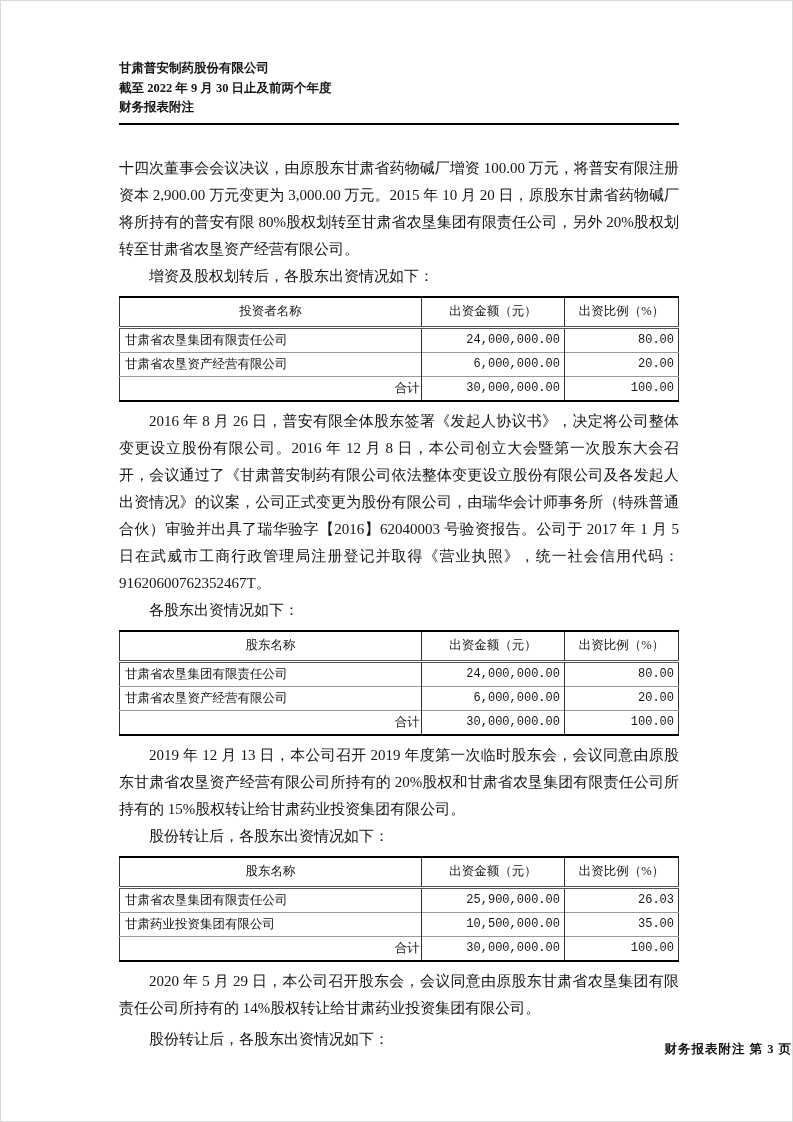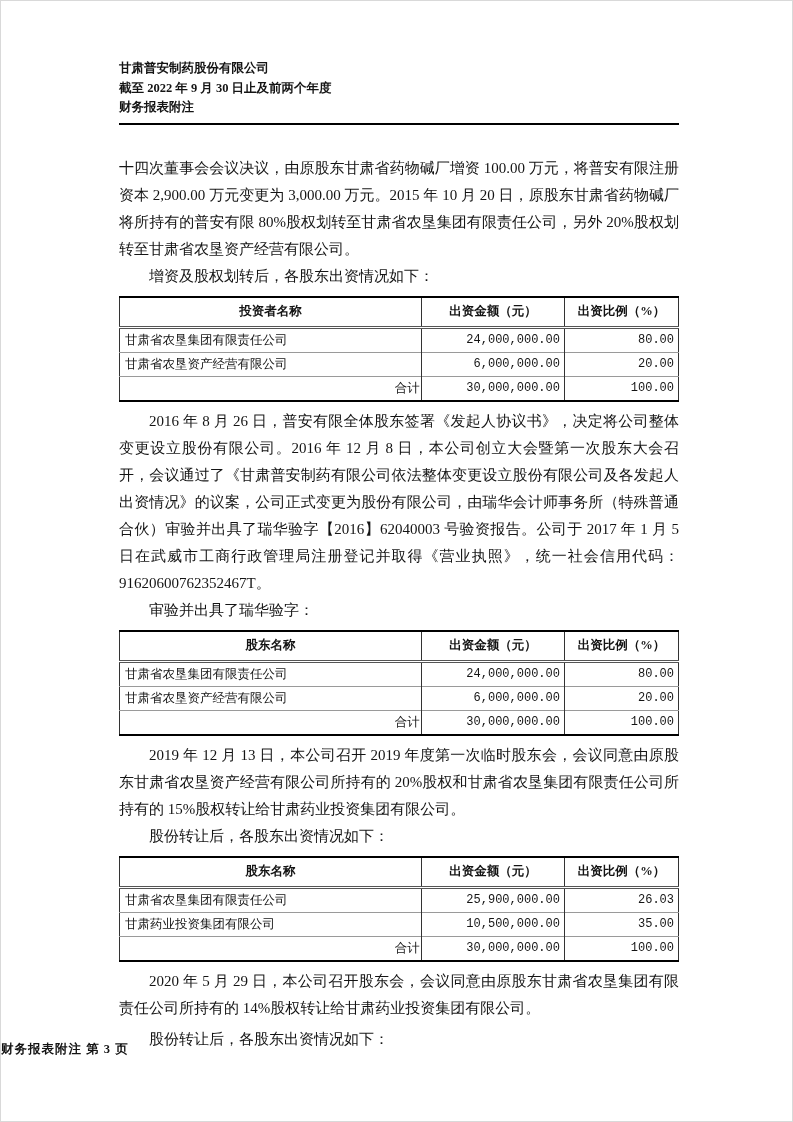--- a/index.html
+++ b/index.html
@@ -33,34 +33,34 @@
     font-size:12.5px;
     border-top:2px solid #000;
     border-bottom:2px solid #000;
     border-left:1px solid #333;
     border-right:1px solid #333;
   }
   .fin-table col.c1 { width:54%; }
   .fin-table col.c2 { width:25.6%; }
   .fin-table col.c3 { width:20.4%; }
   .fin-table th {
-    font-weight:bold; text-align:center;
+    font-weight:normal; text-align:center;
     height:26px;
     border-bottom:3px double #555;
   }
   .fin-table td { height:21px; }
   .fin-table tbody td { border-top:1px solid #9a9a9a; }
   .fin-table th + th, .fin-table td + td { border-left:1px solid #333; }
   .cell-name { text-align:left; padding-left:5px; }
   .cell-num  { text-align:right; padding-right:4px; font-family:Liberation Mono, monospace; font-size:12px; }
   .cell-total { text-align:right; }
 
   .page-footer {
     position:absolute; top:1040px; left:0; width:100%;
-    text-align:left; font-weight:700; font-size:12.5px; letter-spacing:1px;
+    text-align:right; font-weight:700; font-size:12.5px; letter-spacing:1px;
   }
 </style>
 </head>
 <body>
 
 <div class="page">
   <div class="content">
 
     <div class="doc-header">
       <div>甘肃普安制药股份有限公司</div>
@@ -98,21 +98,21 @@
         </tr>
         <tr>
           <td class="cell-total">合计</td>
           <td class="cell-num">30,000,000.00</td>
           <td class="cell-num">100.00</td>
         </tr>
       </tbody>
     </table>
 
     <p class="para indent mt-xs">2016 年 8 月 26 日，普安有限全体股东签署《发起人协议书》，决定将公司整体变更设立股份有限公司。2016 年 12 月 8 日，本公司创立大会暨第一次股东大会召开，会议通过了《甘肃普安制药有限公司依法整体变更设立股份有限公司及各发起人出资情况》的议案，公司正式变更为股份有限公司，由瑞华会计师事务所（特殊普通合伙）审验并出具了瑞华验字【2016】62040003 号验资报告。公司于 2017 年 1 月 5 日在武威市工商行政管理局注册登记并取得《营业执照》，统一社会信用代码：91620600762352467T。</p>
-    <p class="para indent">审验并出具了瑞华验字：</p>
+    <p class="para indent">各股东出资情况如下：</p>
 
     <table class="fin-table">
       <colgroup>
           <col class="c1">
           <col class="c2">
           <col class="c3">
         </colgroup>
       <thead>
         <tr>
           <th>股东名称</th>

